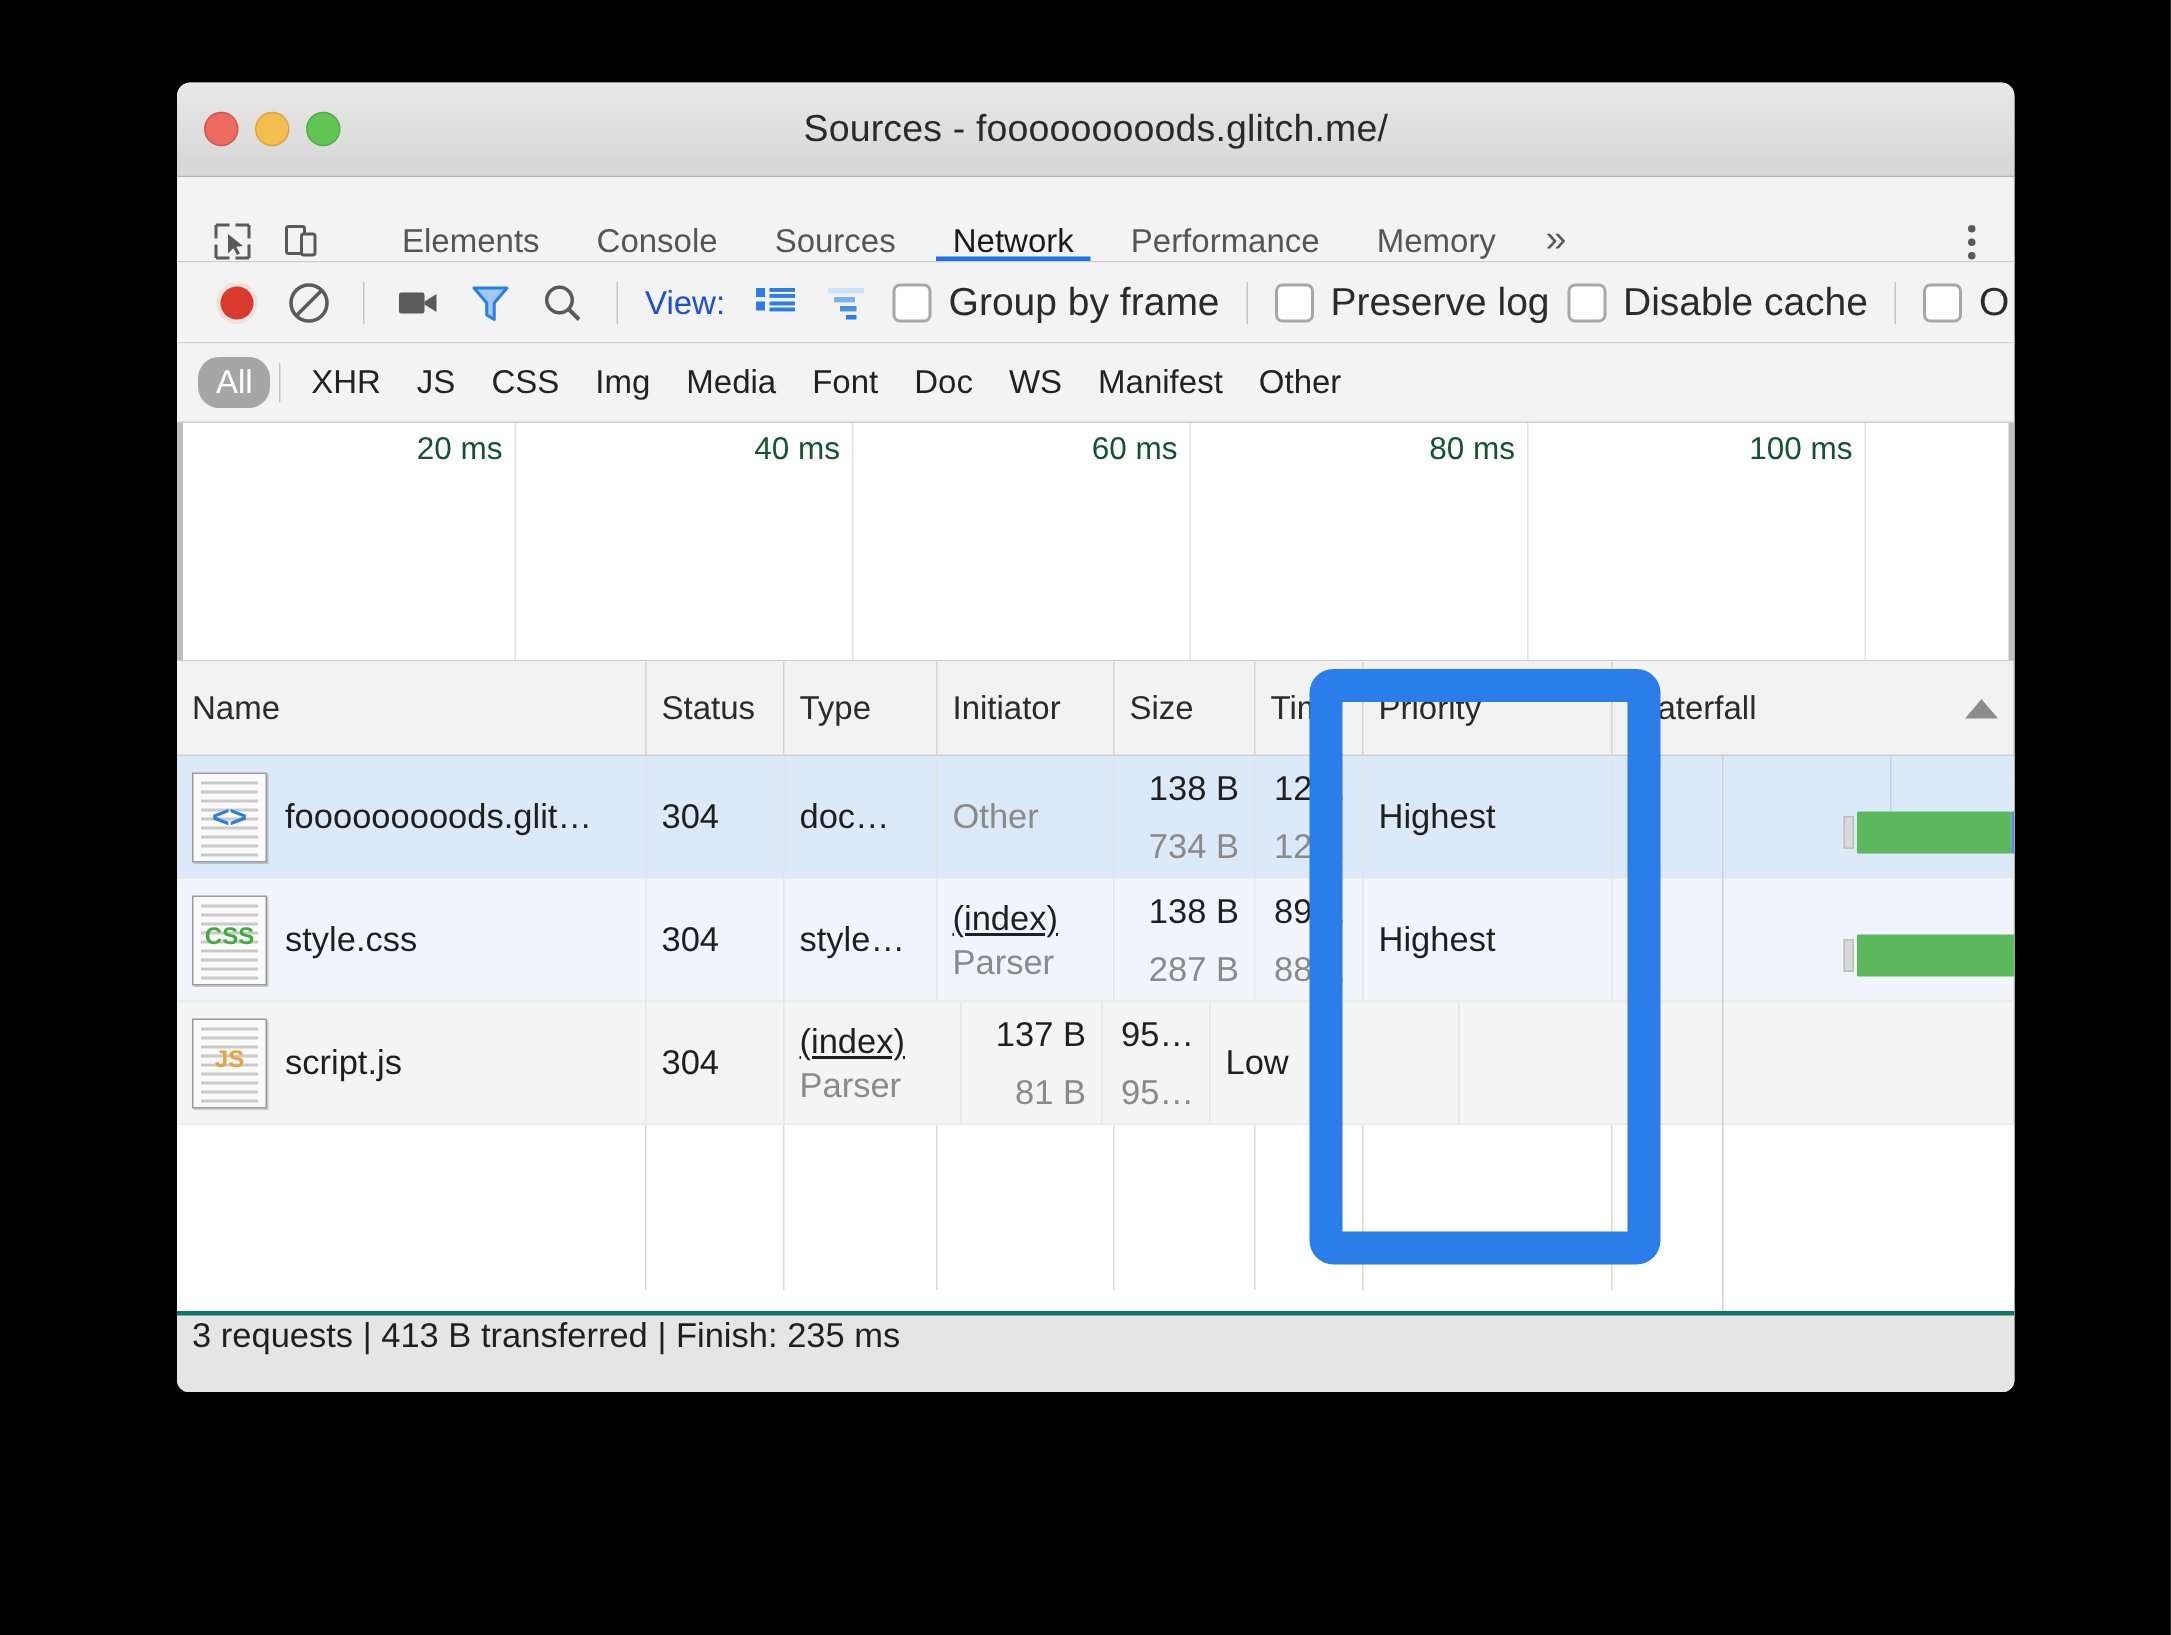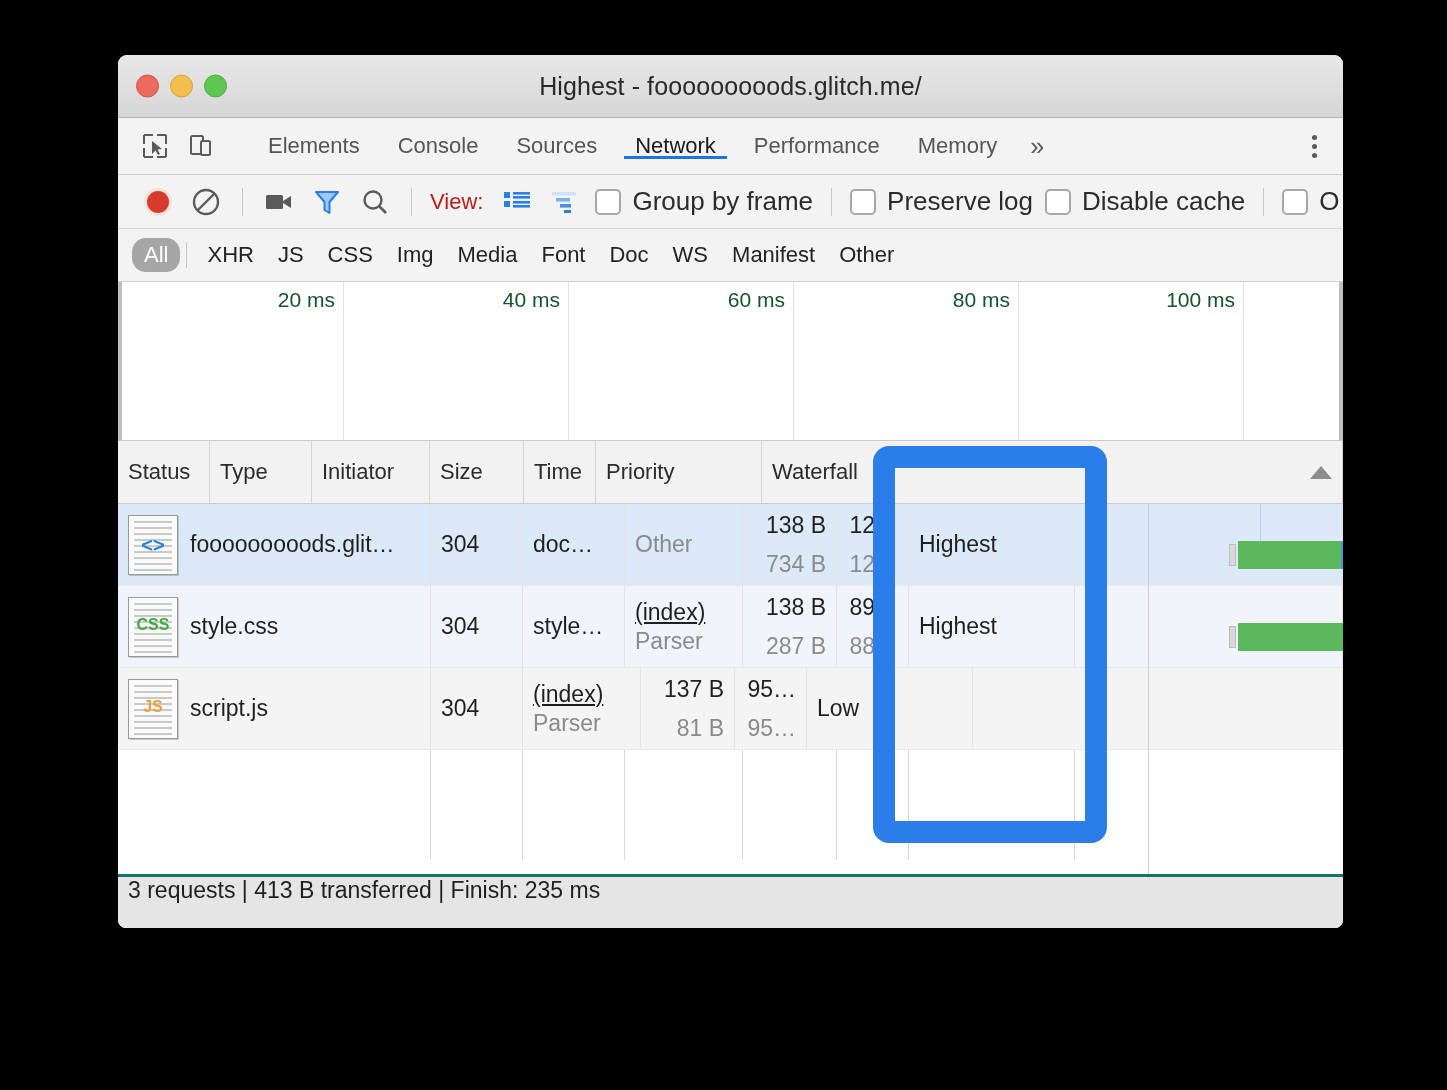--- a/index.html
+++ b/index.html
@@ -61,21 +61,21 @@
     letter-spacing: 0.1px;
   }
 
   
   #tabstrip {
     height: 57px;
     flex: 0 0 57px;
     background: #f3f3f3;
     border-bottom: 1px solid #cdcdcd;
     display: flex;
-    align-items: center;
+    align-items: flex-end;
     padding-left: 14px;
     box-sizing: border-box;
   }
   .tool-icon-btn {
     width: 46px;
     display: flex; align-items: center; justify-content: center;
   }
   .vdiv {
     width: 1px;
     background: #c8c8c8;
@@ -123,21 +123,21 @@
     box-sizing: border-box;
     overflow: hidden;
     white-space: nowrap;
   }
   .tb-icon {
     width: 48px; height: 54px;
     display: flex; align-items: center; justify-content: center;
     flex: 0 0 48px;
   }
   .tb-label {
-    font-size: 22px; color: #b91c1c;
+    font-size: 22px; color: #1d4ed8;
     margin: 0 10px 0 6px;
   }
   .tb-sep {
     width: 1px; height: 28px; background: #c6c6c6;
     margin: 0 12px; flex: 0 0 1px;
   }
   .cb {
     width: 26px; height: 26px;
     border: 2px solid #a7a7a7;
     border-radius: 5px;
@@ -407,21 +407,21 @@
 <div id="stage">
 
   <div id="window">
 
     <div id="titlebar">
       <div class="traffic-lights">
         <span class="light red"></span>
         <span class="light yellow"></span>
         <span class="light green"></span>
       </div>
-      <div id="window-title">Highest - fooooooooods.glitch.me/</div>
+      <div id="window-title">Sources - fooooooooods.glitch.me/</div>
     </div>
 
     <div id="tabstrip">
       <div class="tool-icon-btn">
         <svg width="26" height="26" viewBox="0 0 26 26">
           <path d="M2 2 h9 M2 2 v9 M24 2 h-9 M24 2 v9 M2 24 h9 M2 24 v-9 M24 24 h-9 M24 24 v-9" stroke="#5a5a5a" stroke-width="2" fill="none"></path>
           <path d="M10 8 L10 21 L13.5 17.5 L16 22 L18 21 L15.5 16.5 L20 16 Z" fill="#5a5a5a"></path>
         </svg>
       </div>
       <div class="tool-icon-btn">
@@ -564,20 +564,21 @@
       <span class="ruler-label" style="left:225px;">20 ms</span>
       <span class="ruler-label" style="left:450px;">40 ms</span>
       <span class="ruler-label" style="left:675px;">60 ms</span>
       <span class="ruler-label" style="left:900px;">80 ms</span>
       <span class="ruler-label" style="left:1125px;">100 ms</span>
     </div>
 
     <div id="table-wrap">
 
       <div id="thead">
+        <div class="col c-name">Name</div>
         <div class="col c-status">Status</div>
         <div class="col c-type">Type</div>
         <div class="col c-initiator">Initiator</div>
         <div class="col c-size">Size</div>
         <div class="col c-time">Time</div>
         <div class="col c-priority">Priority</div>
         <div class="col c-waterfall">
           <span>Waterfall</span>
           <span class="sort-arrow"></span>
         </div>

